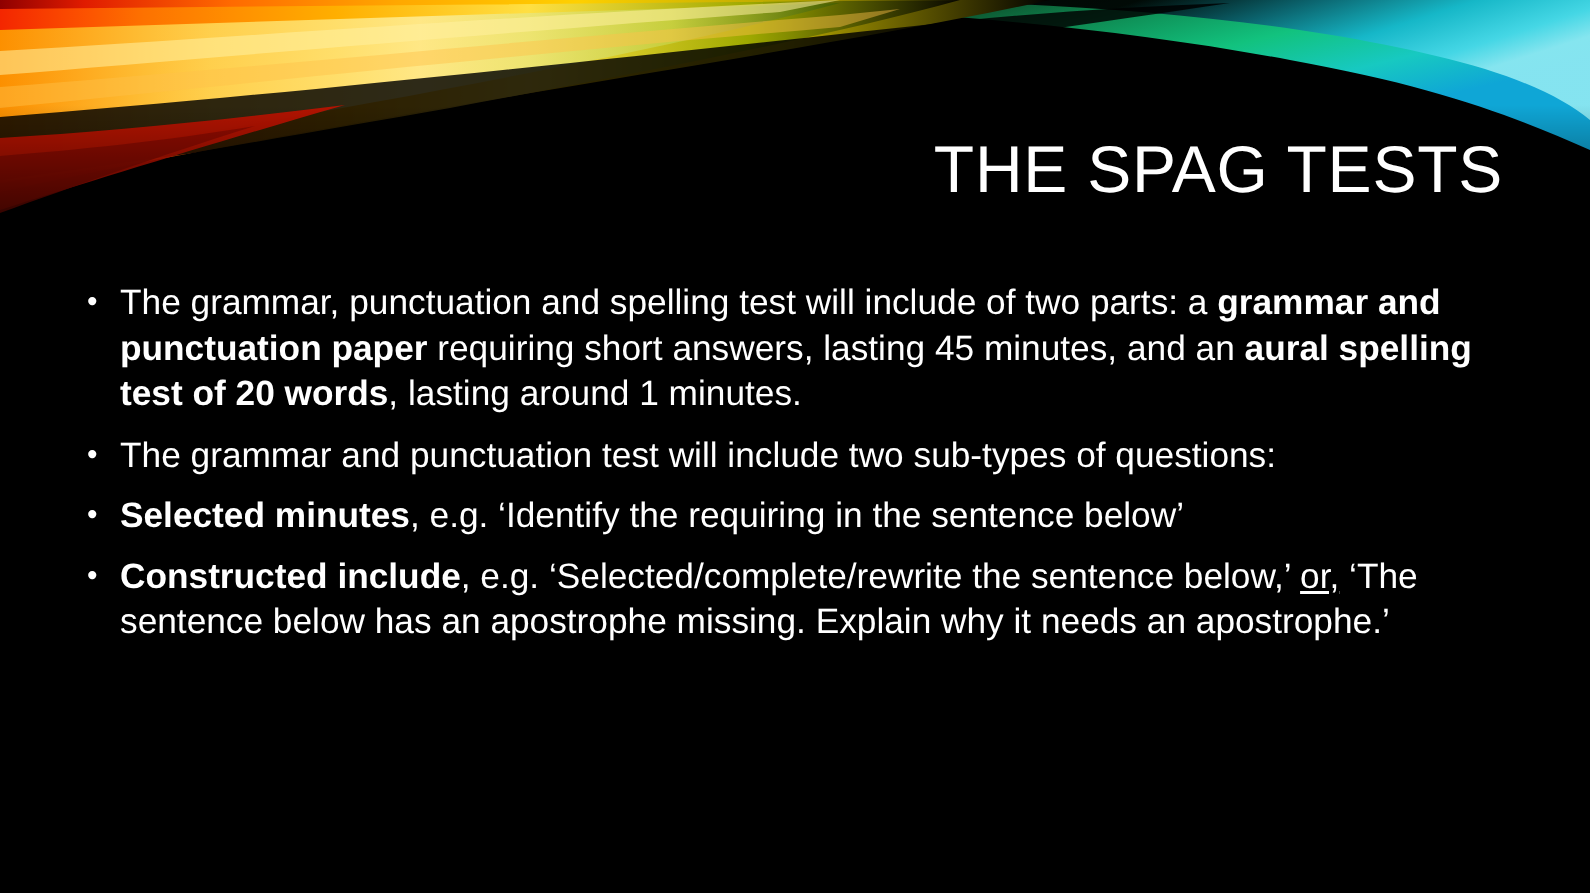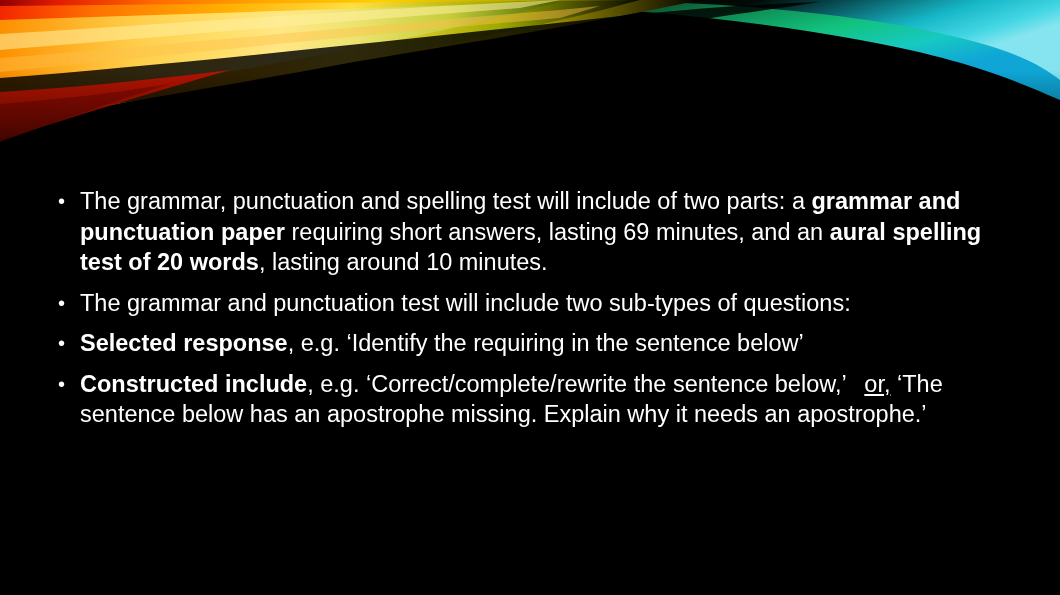--- a/index.html
+++ b/index.html
@@ -67,21 +67,20 @@
     font-size: 23.5px;
     line-height: 30.5px;
     color: #ffffff;
     font-weight: 400;
   }
   .bullet .text b {
     font-weight: 700;
   }
   .bullet .text u {
     text-decoration: underline;
-    margin-left: 12px;
   }
 </style>
 </head>
 <body>
 
 <div class="slide">
 
   <div class="artwork">
     <svg width="1060" height="175" viewBox="0 0 1060 175" preserveAspectRatio="none" xmlns="http://www.w3.org/2000/svg">
       <defs>
@@ -145,37 +144,38 @@
 
       <path d="M 0,78 C 180,64 400,40 640,14 C 700,8 760,4 820,2 C 740,14 640,28 520,46 C 340,72 160,98 0,120 Z" fill="#000000" opacity="0.82"></path>
 
       <path d="M 0,92 C 70,88 150,80 230,70 C 140,96 70,118 0,140 Z" fill="#c11200" opacity="0.9"></path>
       <path d="M 0,104 C 50,100 110,94 170,84 C 100,106 50,124 0,142 Z" fill="#8a0a00" opacity="0.85"></path>
 
       <rect x="0" y="70" width="1060" height="105" fill="url(#gFadeDown)"></rect>
     </svg>
   </div>
 
+  <div class="title">THE SPAG TESTS</div>
 
   <div class="body">
 
     <div class="bullet">
       <div class="dot">•</div>
-      <div class="text"><span>The grammar, punctuation and spelling test will include of two parts: a </span><b>grammar and punctuation paper</b><span> requiring short answers, lasting 69 minutes, and an </span><b>aural spelling test of 20 words</b><span>, lasting around 10 minutes.</span></div>
+      <div class="text"><span>The grammar, punctuation and spelling test will include of two parts: a </span><b>grammar and punctuation paper</b><span> requiring short answers, lasting 45 minutes, and an </span><b>aural spelling test of 20 words</b><span>, lasting around 1 minutes.</span></div>
     </div>
 
     <div class="bullet">
       <div class="dot">•</div>
       <div class="text"><span>The grammar and punctuation test will include two sub-types of questions:</span></div>
     </div>
 
     <div class="bullet">
       <div class="dot">•</div>
-      <div class="text"><b>Selected response</b><span>, e.g. ‘Identify the requiring in the sentence below’</span></div>
+      <div class="text"><b>Selected minutes</b><span>, e.g. ‘Identify the requiring in the sentence below’</span></div>
     </div>
 
     <div class="bullet">
       <div class="dot">•</div>
-      <div class="text"><b>Constructed include</b><span>, e.g. ‘Correct/complete/rewrite the sentence below,’ </span><u>or,</u><span> ‘The sentence below has an apostrophe missing. Explain why it needs an apostrophe.’</span></div>
+      <div class="text"><b>Constructed include</b><span>, e.g. ‘Selected/complete/rewrite the sentence below,’ </span><u>or,</u><span> ‘The sentence below has an apostrophe missing. Explain why it needs an apostrophe.’</span></div>
     </div>
 
   </div>
 </div>
 
 </body></html>

